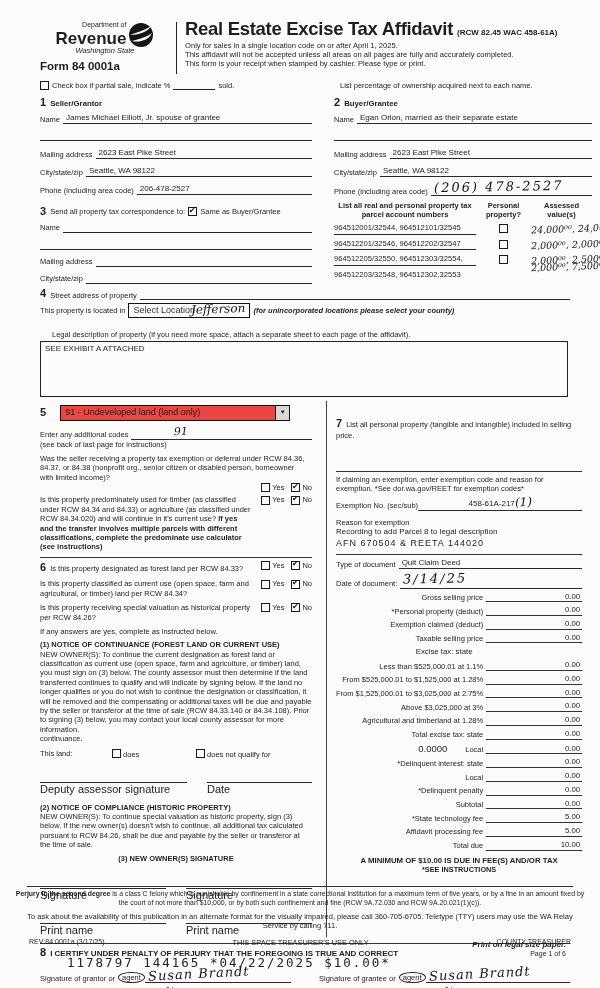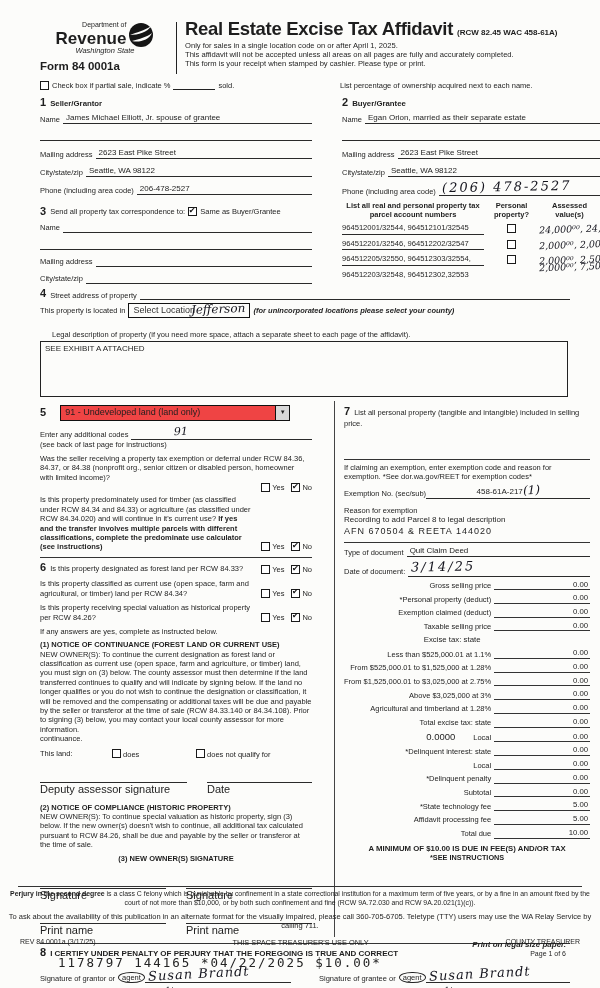--- a/index.html
+++ b/index.html
@@ -27,25 +27,25 @@
   .hdr-note { font-size:7.6px; margin-top:2px; }
 
   
   .cb { display:inline-block; width:7px; height:7px; border:1px solid #1a1a1a; position:relative; vertical-align:-1px; background:#fff; flex:none; }
   .cb.checked::after { content:"✔"; position:absolute; top:-2.5px; left:-0.5px; font-size:8px; color:#111; }
   .frow { display:flex; align-items:flex-end; margin-top:7px; }
   .frow .lab { white-space:nowrap; margin-right:3px; }
   .fl { flex:1; border-bottom:1px solid #2a2a2a; padding:0 3px; min-height:9px; font-size:8px; }
   .secnum { font-size:11px; font-weight:bold; margin-right:4px; }
   .sectitle { font-size:7.8px; font-weight:bold; }
-  .cols { display:grid; grid-template-columns:272px 1fr; column-gap:30px; }
+  .cols { display:grid; grid-template-columns:272px 1fr; column-gap:22px; }
   .rule { border-top:1px solid #333; margin:5px 0 3px 0; }
   .yn { white-space:nowrap; display:flex; align-items:center; gap:2px; flex:none; }
   .yn .cb { margin-left:5px; }
-  .qrow { display:flex; align-items:flex-end; margin-top:5px; }
+  .qrow { display:flex; align-items:flex-start; margin-top:5px; }
   .qrow .qtext { flex:1; padding-right:4px; }
   .bold { font-weight:bold; }
 
   
   .hw { font-family:"DejaVu Serif", serif; font-style:italic; color:#14141d; display:inline-block; transform:rotate(-2deg); }
   .hw-val { font-size:9.5px; line-height:1; white-space:nowrap; }
   .hw-big { font-size:13px; letter-spacing:2px; transform:rotate(-1deg); }
   .hw-sig { font-size:13px; transform:rotate(-3deg); letter-spacing:1px; }
   .hw-med { font-size:11px; }
 
@@ -80,21 +80,21 @@
   .minnote { text-align:center; font-weight:bold; font-size:7.8px; margin-top:5px; }
   .seeinstr { text-align:center; font-weight:bold; font-size:7.3px; }
 
   
   .sigline { border-bottom:1px solid #2a2a2a; height:12px; }
   .siglab { font-size:11px; }
   .sig2col { display:grid; grid-template-columns:1fr 1fr; column-gap:28px; margin-top:6px; }
   .circle { border:1px solid #222; border-radius:50%; padding:0 3px; display:inline-block; }
 
   
-  .footer { position:absolute; left:0; right:0; top:886px; padding:0 6px; }
+  .footer { position:absolute; left:0; right:0; top:886px; padding:0 15px; }
   .perjury { text-align:center; font-size:6.9px; line-height:1.3; }
   .access { text-align:center; font-size:7.5px; margin-top:4px; }
   .rev-row { display:flex; margin-top:7px; font-size:7px; padding:0 14px; }
   .rev-row .mid { flex:1; text-align:center; font-size:7.4px; }
   .stamp { font-family:"DejaVu Sans Mono", monospace; font-size:12.5px; letter-spacing:2px; margin:8px 0 0 52px; color:#232323; }
   .legal-note { position:absolute; right:34px; top:940px; text-align:right; }
   .legal-note .b1 { font-weight:bold; font-style:italic; font-size:8px; }
   .legal-note .b2 { font-size:7px; }
 </style>
 </head>
@@ -368,21 +368,21 @@
           <div class="siglab">Print name</div>
         </div>
         <div style="flex:1;">
           <div class="sigline"></div>
           <div class="siglab">Print name</div>
         </div>
       </div>
     </div>
 
     <div class="rcol">
-      <div style="margin-top:4px;"><span class="secnum">7</span><span>List all personal property (tangible and intangible) included in selling price.</span></div>
+      <div style="margin-top:16px;"><span class="secnum">7</span><span>List all personal property (tangible and intangible) included in selling price.</span></div>
       <div style="height:26px;"></div>
       <div class="rule"></div>
 
       <div>If claiming an exemption, enter exemption code and reason for exemption. *See dor.wa.gov/REET for exemption codes*</div>
       <div style="display:flex; align-items:flex-end; margin-top:1px;">
         <span>Exemption No. (sec/sub)</span>
         <span class="fl" style="text-align:center;">
           <span>458-61A-217</span><span class="hw" style="font-size:12px;">(1)</span>
         </span>
       </div>

